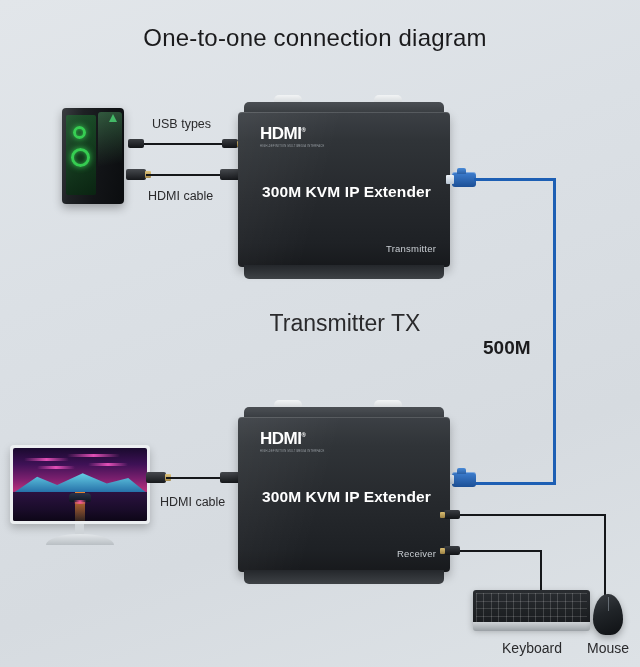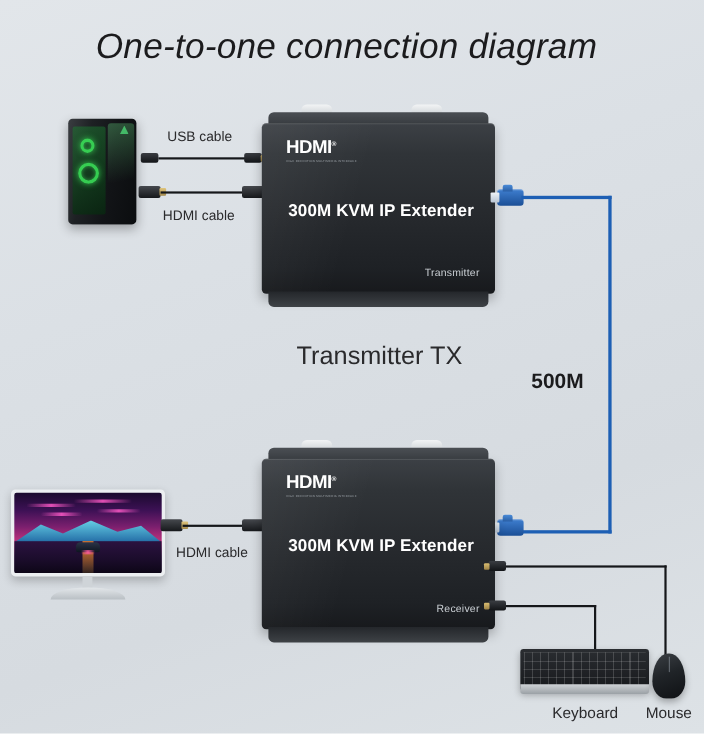--- a/index.html
+++ b/index.html
@@ -12,24 +12,23 @@
     position: relative;
     width: 640px; height: 667px;
     background: linear-gradient(160deg, #e2e6ea 0%, #dbe0e5 35%, #d6dbe0 70%, #dde2e6 100%);
   }
   .abs { position: absolute; }
 
   
   #title {
     left: 0; top: 24px; width: 630px;
     text-align: center;
-    font-size: 32px;
+    font-size: 24px;
     color: #1b1b1d;
     letter-spacing: .2px;
-    font-style: italic;
   }
 
   
   .caption {
     font-size: 14px;
     color: #2a2a2c;
     text-align: center;
     white-space: nowrap;
   }
   .caption.big { font-size: 23px; }
@@ -279,21 +278,21 @@
   <div class="abs" id="title">One-to-one connection diagram</div>
 
   <div class="tower abs" style="left:62px; top:108px;">
     <div class="tower-glass"></div>
     <div class="fan abs" style="left:9px; top:40px; width:19px; height:19px;"></div>
     <div class="fan abs" style="left:11px; top:18px; width:13px; height:13px;"></div>
     <div class="tower-sheen"></div>
     <div class="tower-logo"></div>
   </div>
 
-  <div class="cable-label abs" style="left:152px; top:117px;">USB cable</div>
+  <div class="cable-label abs" style="left:152px; top:117px;">USB types</div>
   <div class="plug abs" style="left:128px; top:139px;"></div>
   <div class="wire wire-h abs" style="left:144px; top:143px; width:80px;"></div>
   <div class="plug tip abs" style="left:222px; top:139px;"></div>
 
   <div class="plug-hdmi abs" style="left:126px; top:169px;"></div>
   <div class="wire wire-h abs" style="left:146px; top:174px; width:76px;"></div>
   <div class="plug-hdmi abs" style="left:220px; top:169px;"></div>
   <div class="cable-label abs" style="left:148px; top:189px;">HDMI cable</div>
 
   <div class="device abs" style="left:238px; top:95px;">

